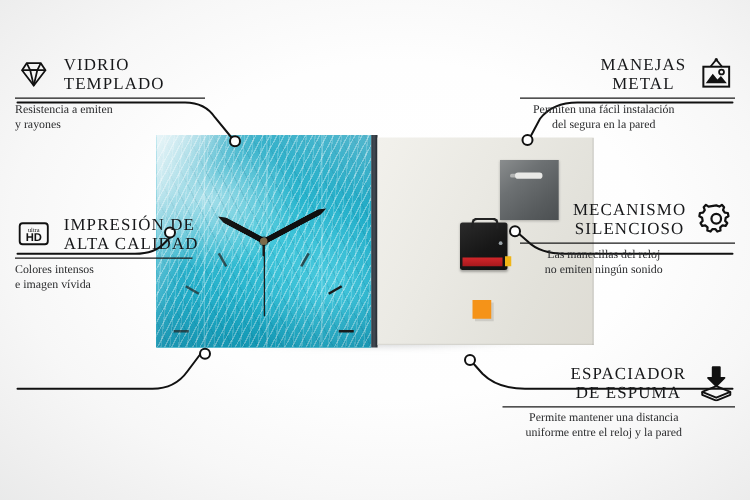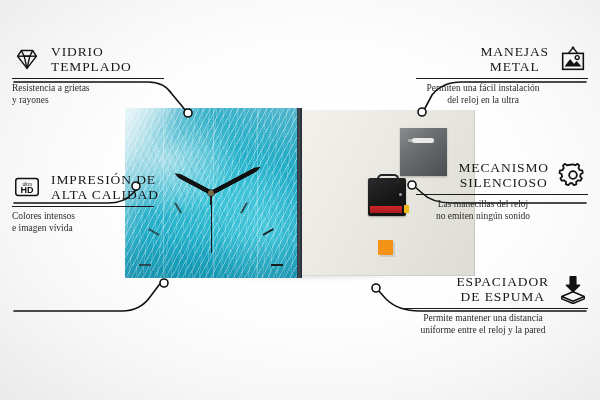--- a/index.html
+++ b/index.html
@@ -303,21 +303,21 @@
     color: #2a2b2d;
     white-space: pre-line;
   }
 
   
   #feat-vidrio     { left: 12px;  top: 44px;  }
   #feat-impresion  { left: 12px;  top: 172px; }
   #feat-bordes     { left: 12px;  top: 280px; }
   #feat-manejas    { left: 378px; top: 44px;  }
   #feat-mecanismo  { left: 378px; top: 160px; }
-  #feat-espaciador { left: 378px; top: 274px; }
+  #feat-espaciador { left: 378px; top: 291px; }
 
   #feat-vidrio    .feat-rule { width: 152px; }
   #feat-impresion .feat-rule { width: 142px; }
   #feat-bordes    .feat-rule { width: 148px; }
   #feat-manejas    .feat-rule { width: 172px; margin-left: auto; }
   #feat-mecanismo  .feat-rule { width: 172px; margin-left: auto; }
   #feat-espaciador .feat-rule { width: 186px; margin-left: auto; }
 </style>
 </head>
 <body>
@@ -403,21 +403,21 @@
           <path d="M6 13 H26"></path>
           <path d="M10 7 L13 13 L16 26"></path>
           <path d="M22 7 L19 13 L16 26"></path>
           <path d="M13 13 H19"></path>
         </svg>
       </span>
       <span class="feat-title">VIDRIO
 TEMPLADO</span>
     </div>
     <div class="feat-rule"></div>
-    <div class="feat-sub">Resistencia a grietas
+    <div class="feat-sub">Resistencia a emiten
 y rayones</div>
   </div>
 
   <div class="feature left" id="feat-impresion">
     <div class="feat-head">
       <span class="feat-icon">
         <svg viewBox="0 0 32 32" width="30" height="30">
           <rect x="4" y="7" width="24" height="18" rx="2.5" ry="2.5" fill="none" stroke="#111" stroke-width="1.6"></rect>
           <text x="16" y="14.6" text-anchor="middle" font-family="Liberation Serif, serif" font-size="5.4" fill="#111">ultra</text>
           <text x="16" y="22.4" text-anchor="middle" font-family="Liberation Sans, sans-serif" font-size="9.6" font-weight="bold" fill="#111">HD</text>
@@ -441,21 +441,21 @@
           <rect x="5" y="10" width="22" height="17" stroke-width="1.7"></rect>
           <path d="M7 24 L13 16 L17 21 L20 18 L25 24 Z" fill="#111" stroke="none"></path>
           <circle cx="20.5" cy="14.5" r="2.1"></circle>
         </svg>
       </span>
       <span class="feat-title">MANEJAS
 METAL</span>
     </div>
     <div class="feat-rule"></div>
     <div class="feat-sub">Permiten una fácil instalación
-del reloj en la ultra</div>
+del segura en la pared</div>
   </div>
 
   <div class="feature right" id="feat-mecanismo">
     <div class="feat-head">
       <span class="feat-icon">
         <svg viewBox="0 0 32 32" width="30" height="30" fill="none" stroke="#111" stroke-width="1.9" stroke-linejoin="round">
           <path d="M16 4.6 l2.6 1.0 2.2 -1.5 1.9 2.0 -0.9 2.5 1.5 2.2 2.6 0.3 0.5 2.8 -2.3 1.3 -0.5 2.6 1.8 1.9 -1.4 2.4 -2.6 -0.4 -2.0 1.7 0.2 2.6 -2.7 0.9 -1.6 -2.1 -2.6 0 -1.6 2.1 -2.7 -0.9 0.2 -2.6 -2.0 -1.7 -2.6 0.4 -1.4 -2.4 1.8 -1.9 -0.5 -2.6 -2.3 -1.3 0.5 -2.8 2.6 -0.3 1.5 -2.2 -0.9 -2.5 1.9 -2.0 2.2 1.5 z"></path>
           <circle cx="16" cy="16" r="4.1"></circle>
         </svg>
       </span>

